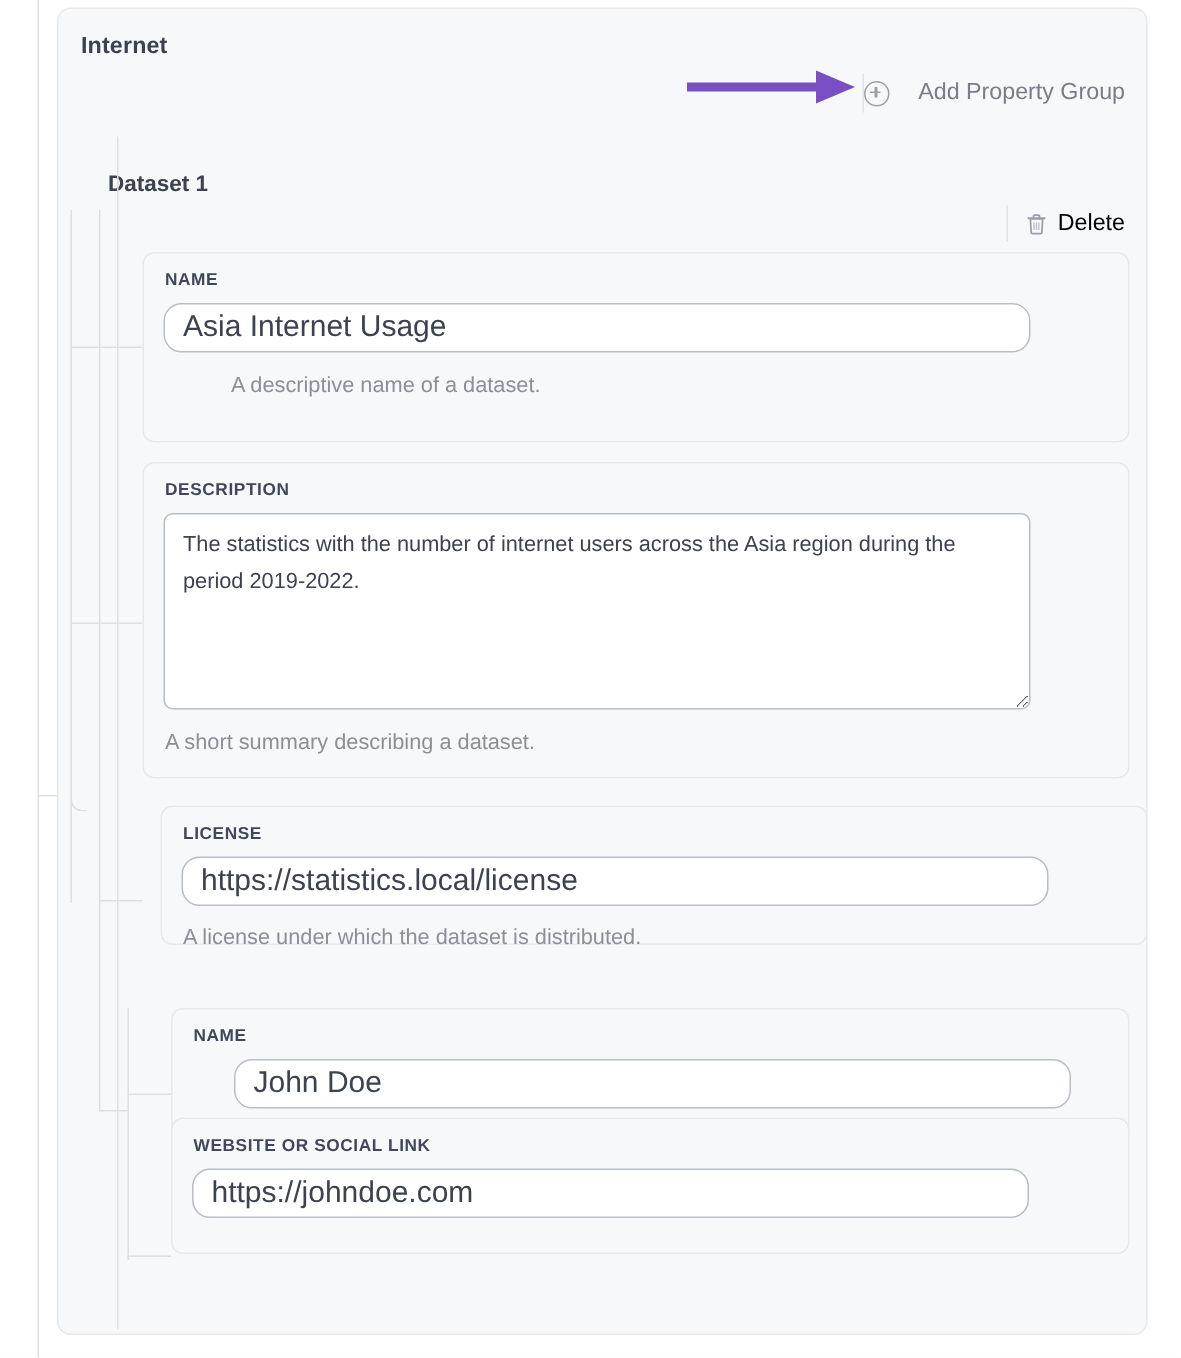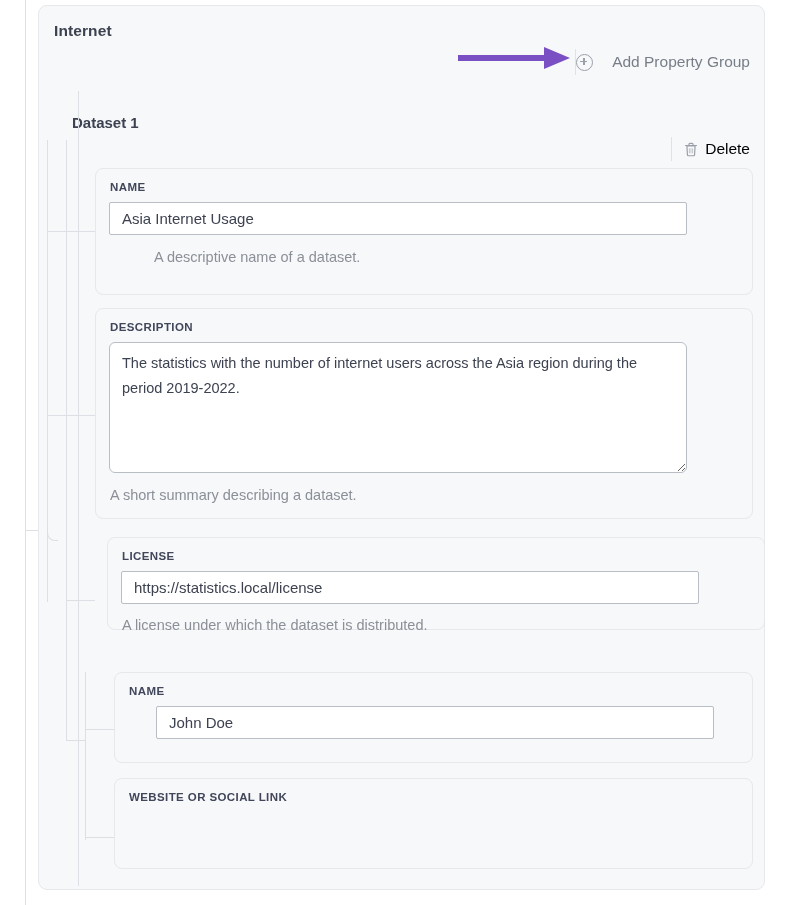--- a/index.html
+++ b/index.html
@@ -186,23 +186,23 @@
     font-weight: bold;
     color: #41465a;
     letter-spacing: .4px;
   }
   .field-input {
     position: absolute;
     left: 13px;
     box-sizing: border-box;
     background: #ffffff;
     border: 1px solid #b9bdc4;
-    border-radius: 2px;
+    border-radius: 12px;
     font-family: "Liberation Sans", sans-serif;
-    font-size: 15px;
+    font-size: 20px;
     color: #3d4250;
     padding: 0 12px;
     outline: none;
   }
   .field-help {
     position: absolute;
     left: 14px;
     font-size: 14.5px;
     color: #8b8f97;
   }
@@ -294,20 +294,21 @@
   <div class="field-label">LICENSE</div>
   <input class="field-input" style="top: 33px; width: 578px; height: 33px;" value="https://statistics.local/license">
   <div class="field-help" style="top:79px;">A license under which the dataset is distributed.</div>
 </div>
 
 <div class="nested-card" style="left:114px; top:672px; width:639px; height:91px;">
   <div class="field-label">NAME</div>
   <input class="field-input" style="top: 33px; width: 558px; height: 33px; margin-left: 28px;" value="John Doe">
 </div>
 
-<div class="nested-card" style="left:114px; top:778px; width:639px; height:91px;">
+<div class="nested-card" style="left:114px; top:745px; width:639px; height:91px;">
   <div class="field-label">WEBSITE OR SOCIAL LINK</div>
+  <input class="field-input" style="top: 33px; width: 558px; height: 33px;" value="https://johndoe.com">
 </div>
 
 <svg class="annot-arrow" viewBox="0 0 116 26">
   <rect x="0" y="10" width="94" height="6" fill="#7b4fc4"></rect>
   <polygon points="86,2 112,13 86,24" fill="#7b4fc4"></polygon>
 </svg>
 
 </body></html>

